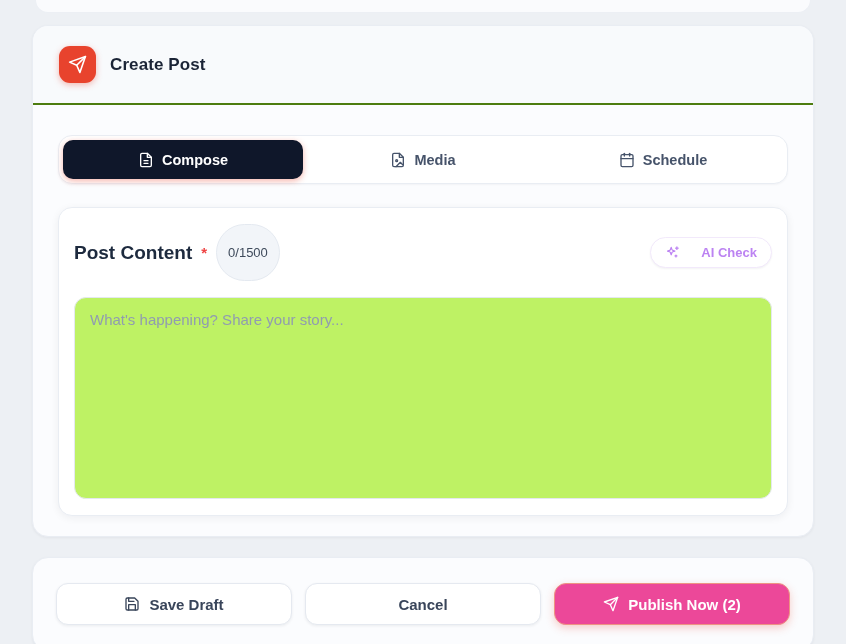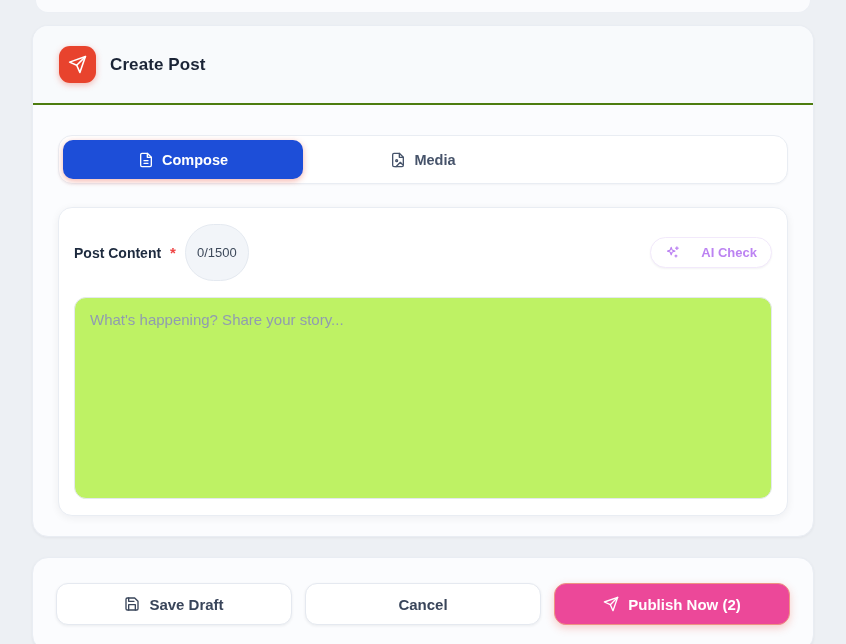--- a/index.html
+++ b/index.html
@@ -51,35 +51,35 @@
     height:49px;
     box-shadow:0 1px 2px rgba(16,24,40,.04);
   }
   .tab {
     display:flex; align-items:center; justify-content:center; gap:8px;
     font-size:14.5px; font-weight:700; color:#46536a;
     border-radius:10px; cursor:pointer; background:transparent; border:none;
     font-family:inherit;
   }
   .tab.active {
-    background:#1d4ed8; color:#fff; font-weight:600;
+    background:#0f172a; color:#fff; font-weight:600;
     box-shadow:0 2px 6px rgba(232,67,45,.4);
     align-items:center;
   }
   .tab svg { flex:0 0 auto; }
   .content-card {
     margin-top:23px;
     background:#fff;
     border:1px solid #e9edf3;
     border-radius:14px;
     padding:16px 15px;
     box-shadow:0 2px 8px rgba(16,24,40,.06);
   }
   .content-header { display:flex; align-items:center; gap:9px; }
-  .content-title { font-size:14px; font-weight:700; color:#1d2a3e; }
+  .content-title { font-size:19px; font-weight:700; color:#1d2a3e; }
   .required { color:#ef4444; font-weight:700; font-size:15px; }
   .count-pill {
     background:#f2f5f9; border:1px solid #e4e9f0; border-radius:999px;
     padding:20px 11px; font-size:13px; color:#3e4a5b;
   }
   .ai-check {
     margin-left:auto;
     display:flex; align-items:center; gap:21px;
     background:#fff; border:1px solid #f2e9fb; border-radius:999px;
     padding:7px 14px; font-size:13px; font-weight:600; color:#bc83f2;
@@ -151,20 +151,31 @@
         <span>
           <svg width="16" height="16" viewBox="0 0 24 24" fill="none" stroke="currentColor" stroke-width="2" stroke-linecap="round" stroke-linejoin="round" style="display:block">
               <path d="M14 2H6a2 2 0 0 0-2 2v16a2 2 0 0 0 2 2h12a2 2 0 0 0 2-2V8z"></path>
               <path d="M14 2v6h6"></path>
               <circle cx="10" cy="13" r="1.4"></circle>
               <path d="m19 19-3.5-3.5L9 22"></path>
             </svg>
         </span>
         <span>Media</span>
       </button>
+      <button class="tab">
+        <span>
+          <svg width="16" height="16" viewBox="0 0 24 24" fill="none" stroke="currentColor" stroke-width="2" stroke-linecap="round" stroke-linejoin="round" style="display:block">
+              <rect x="3" y="4" width="18" height="18" rx="2"></rect>
+              <path d="M16 2v4"></path>
+              <path d="M8 2v4"></path>
+              <path d="M3 10h18"></path>
+            </svg>
+        </span>
+        <span>Schedule</span>
+      </button>
     </div>
 
     <div class="content-card">
       <div class="content-header">
         <span class="content-title">Post Content</span>
         <span class="required">*</span>
         <span class="count-pill">0/1500</span>
         <button class="ai-check">
           <span>
             <svg width="15" height="15" viewBox="0 0 24 24" fill="none" stroke="currentColor" stroke-width="2" stroke-linecap="round" stroke-linejoin="round" style="display:block">

